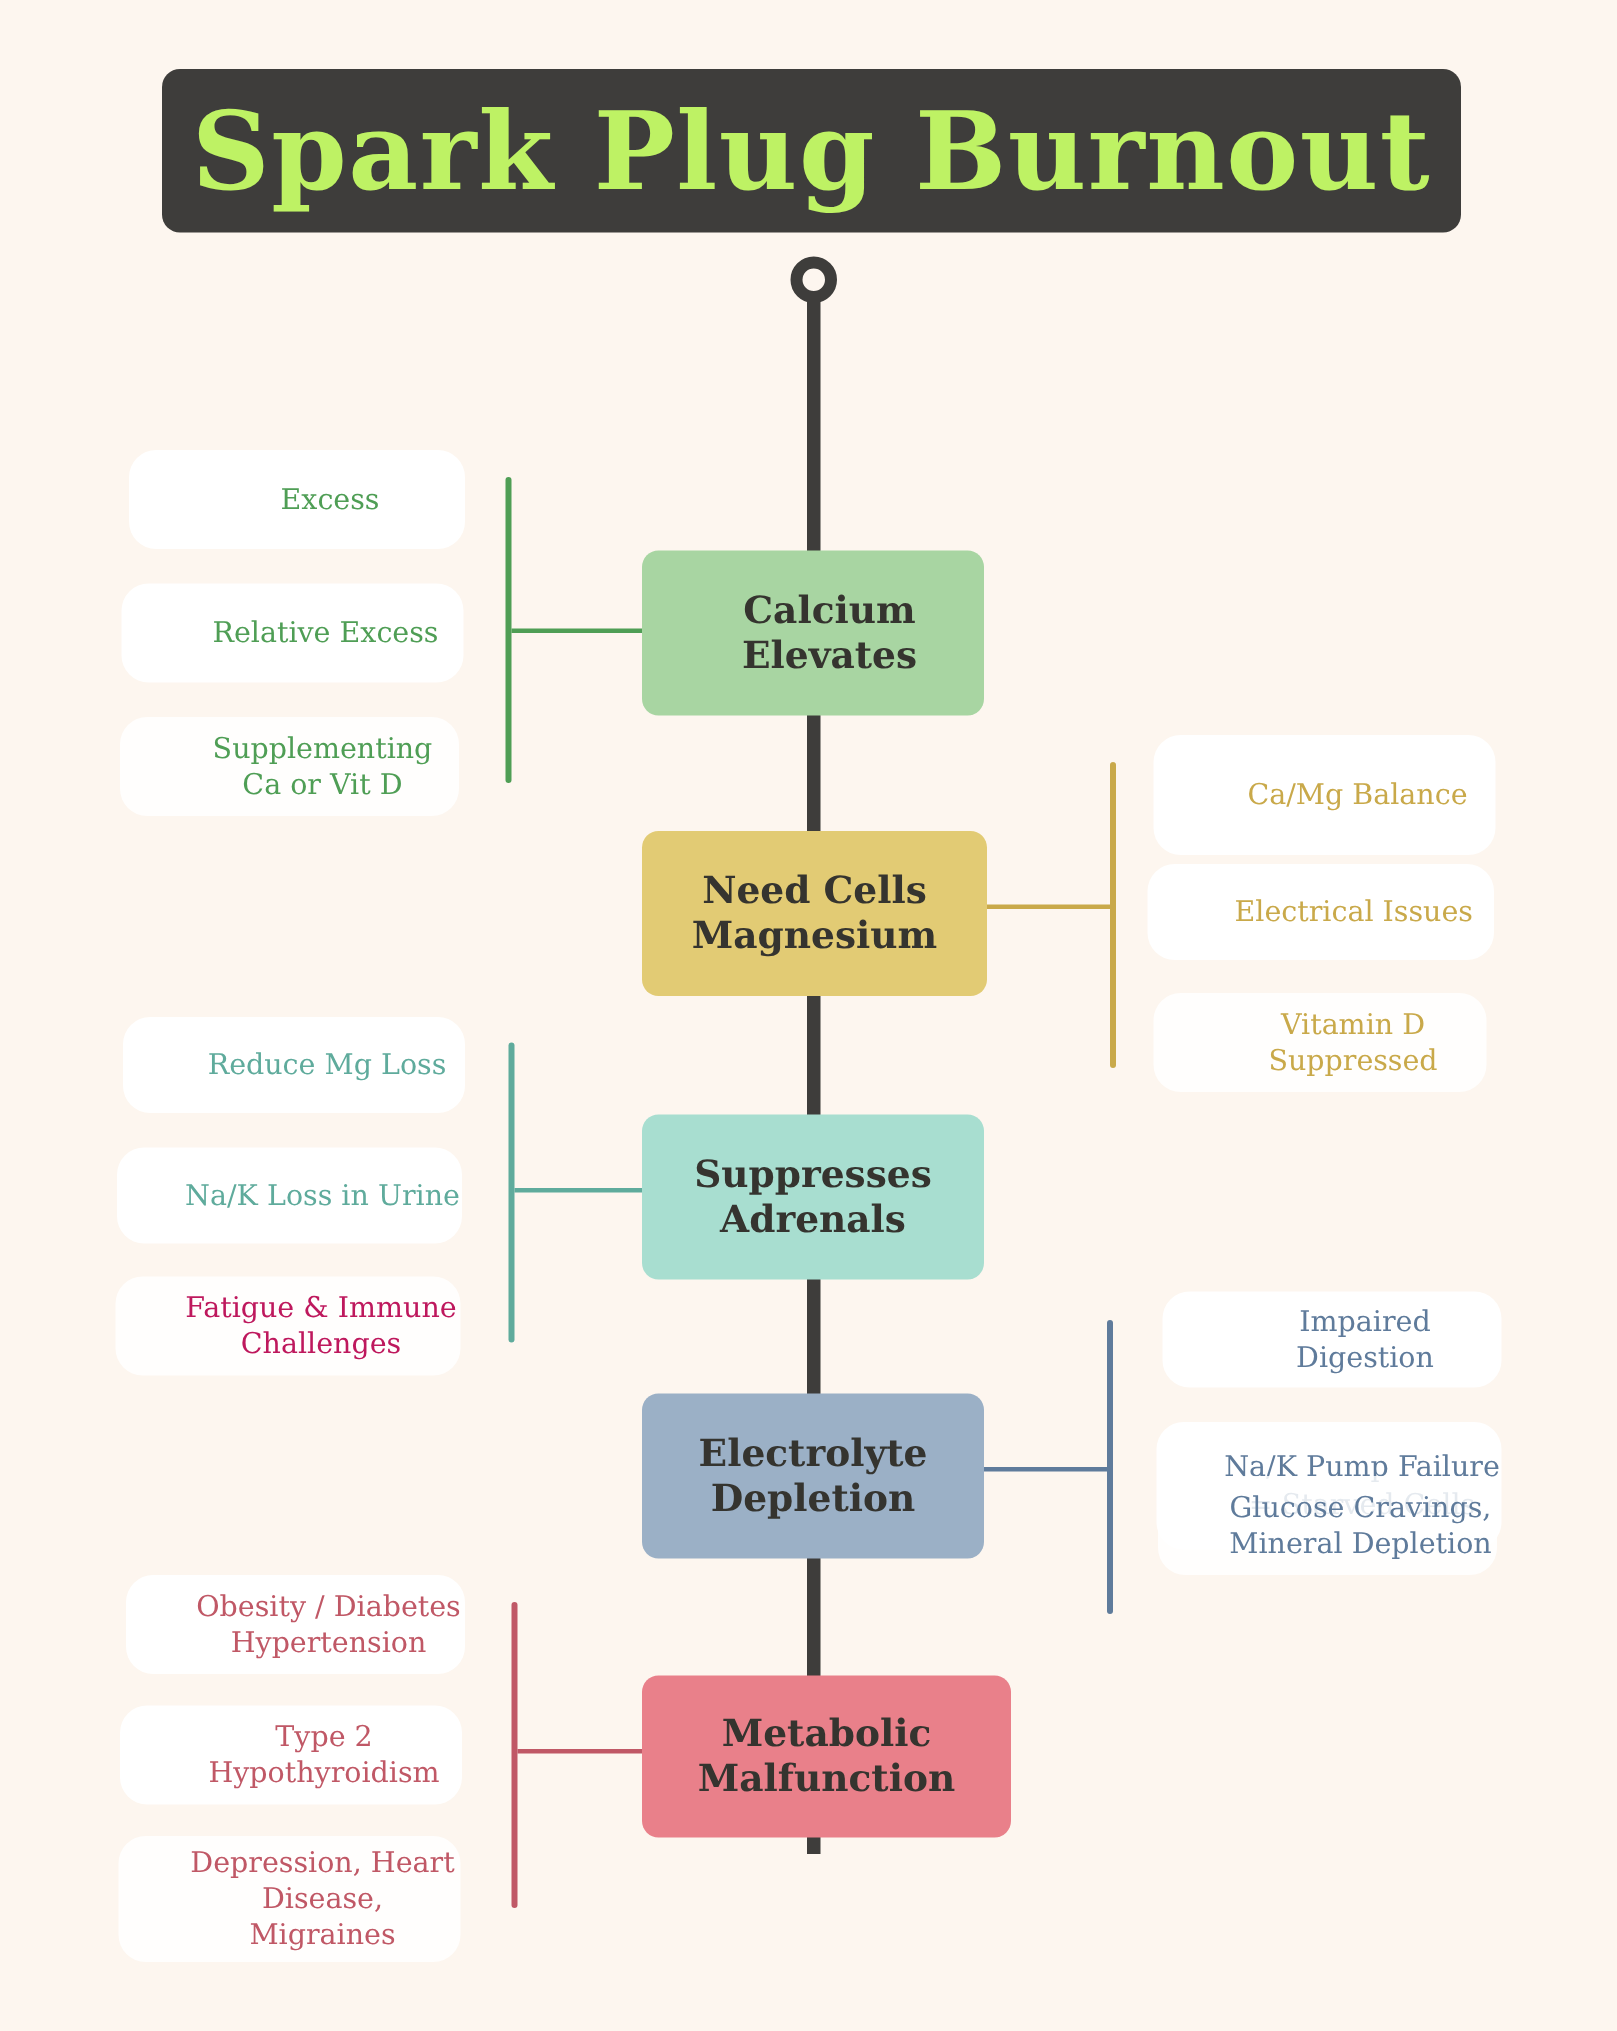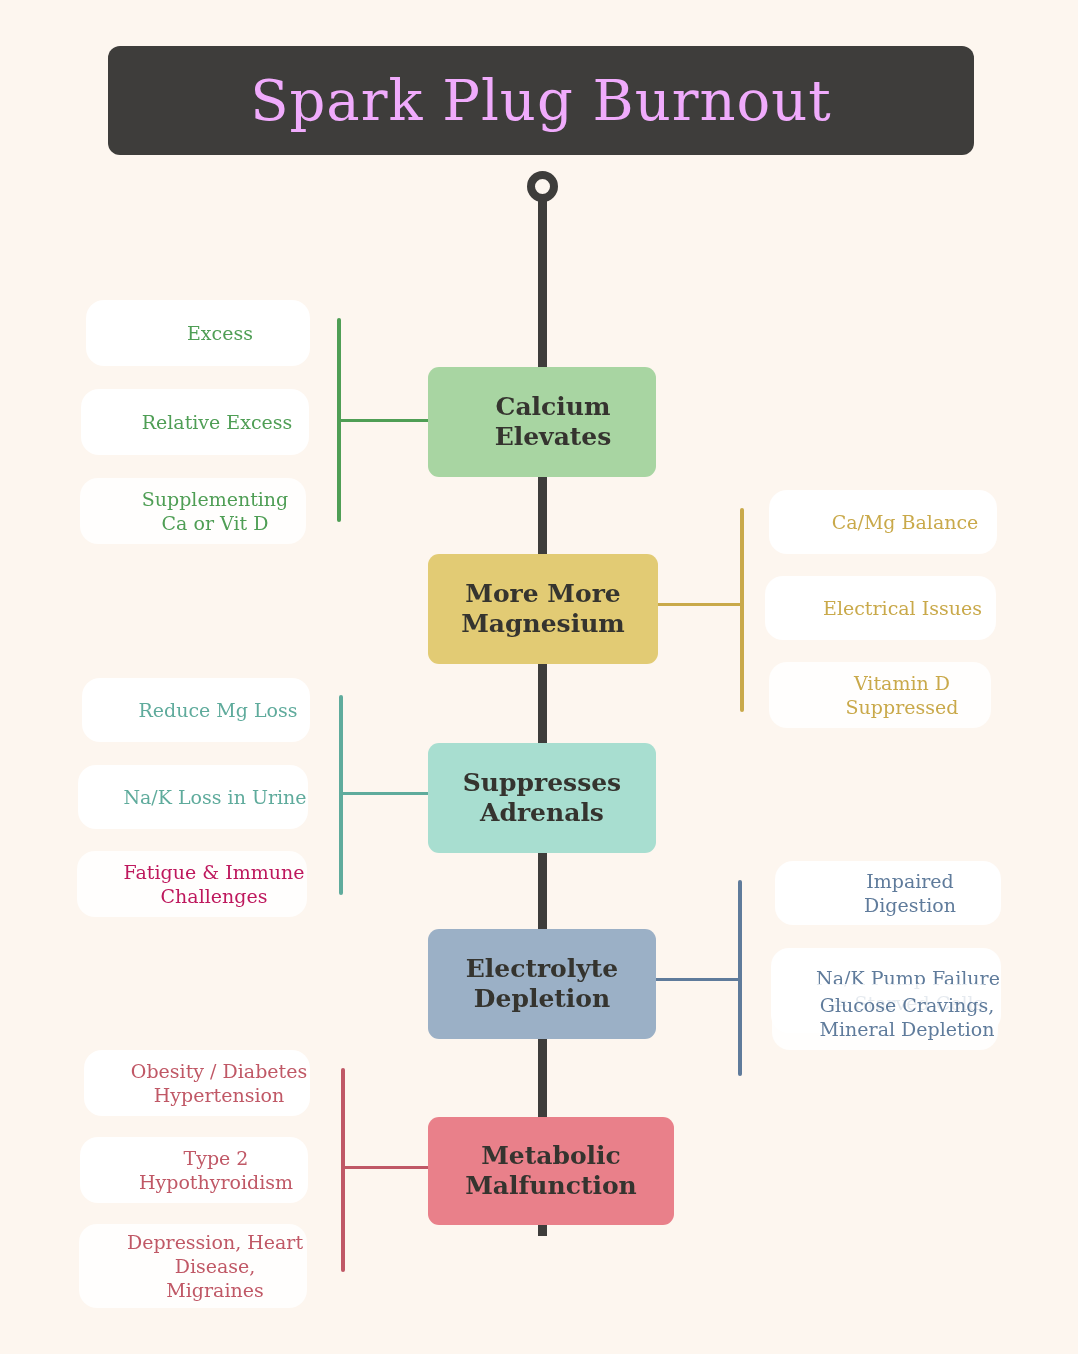--- a/index.html
+++ b/index.html
@@ -12,24 +12,24 @@
   }
   #canvas{position:absolute;left:0;top:0;width:1078px;height:1354px;}
 
   
   .title-bar{
     position:absolute;left:108px;top:46px;width:866px;height:109px;
     background:#3e3d3b;border-radius:12px;
     display:flex;align-items:center;justify-content:center;
   }
   .title-text{
-    color:#f0abfc;
+    color:#bef264;
     font-family:"DejaVu Serif", serif;
-    font-weight:400;
-    font-size:56px;
+    font-weight:700;
+    font-size:72px;
     letter-spacing:1px;
     line-height:1;
     white-space:nowrap;
   }
 
   
   .spine{
     position:absolute;left:538px;top:196px;width:9px;height:1040px;
     background:#3e3d3b;
   }
@@ -109,24 +109,24 @@
         <div class="sub-label" style="color: rgb(79, 158, 85);">Relative Excess</div>
       </div>
       <div class="sub" style="left: 80px; top: 478px; width: 226px; height: 66px; background: rgba(255, 255, 255, 0.84);">
         <div class="sub-label" style="color: rgb(79, 158, 85);">Supplementing
 Ca or Vit D</div>
       </div>
       <div class="conn-bar" style="left: 740px; top: 508px; height: 204px; background: rgb(201, 169, 74);"></div>
       <div class="conn-arm" style="background: rgb(201, 169, 74); top: 603px; left: 651px; width: 89px;"></div>
       <div class="conn-dot" style="border-color: rgb(201, 169, 74); top: 596px; left: 637px;"></div>
       <div class="node" style="left: 428px; top: 554px; width: 230px; height: 110px; background: rgb(226, 203, 116);">
-        <div class="node-label">More More
+        <div class="node-label">Need Cells
 Magnesium</div>
       </div>
-      <div class="sub" style="left: 769px; top: 490px; width: 228px; height: 64px; background: rgba(255, 255, 255, 0.96);">
+      <div class="sub" style="left: 769px; top: 490px; width: 228px; height: 80px; background: rgba(255, 255, 255, 0.96);">
         <div class="sub-label" style="color: rgb(201, 169, 74);">Ca/Mg Balance</div>
       </div>
       <div class="sub" style="left: 765px; top: 576px; width: 231px; height: 64px; background: rgba(255, 255, 255, 0.96);">
         <div class="sub-label" style="color: rgb(201, 169, 74);">Electrical Issues</div>
       </div>
       <div class="sub" style="left: 769px; top: 662px; width: 222px; height: 66px; background: rgba(255, 255, 255, 0.84);">
         <div class="sub-label" style="color: rgb(201, 169, 74);">Vitamin D
 Suppressed</div>
       </div>
       <div class="conn-bar" style="left: 339px; top: 695px; height: 200px; background: rgb(95, 171, 156);"></div>

